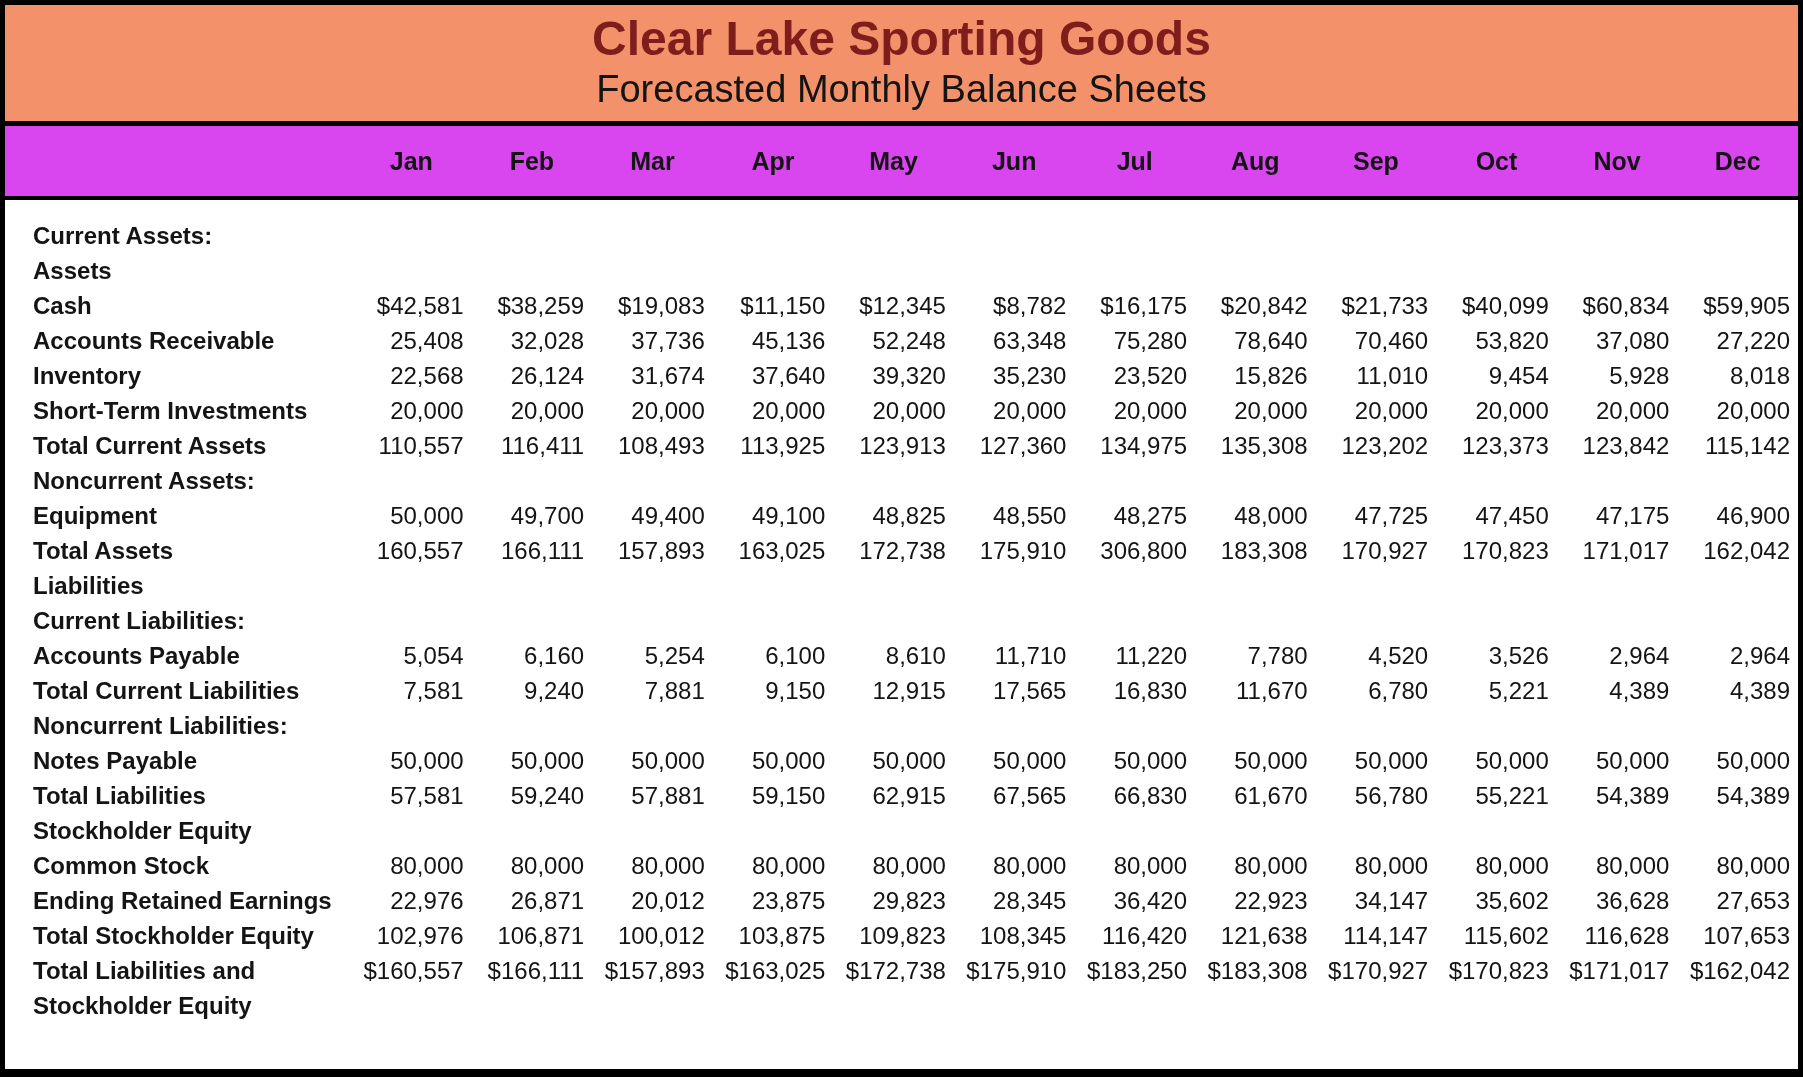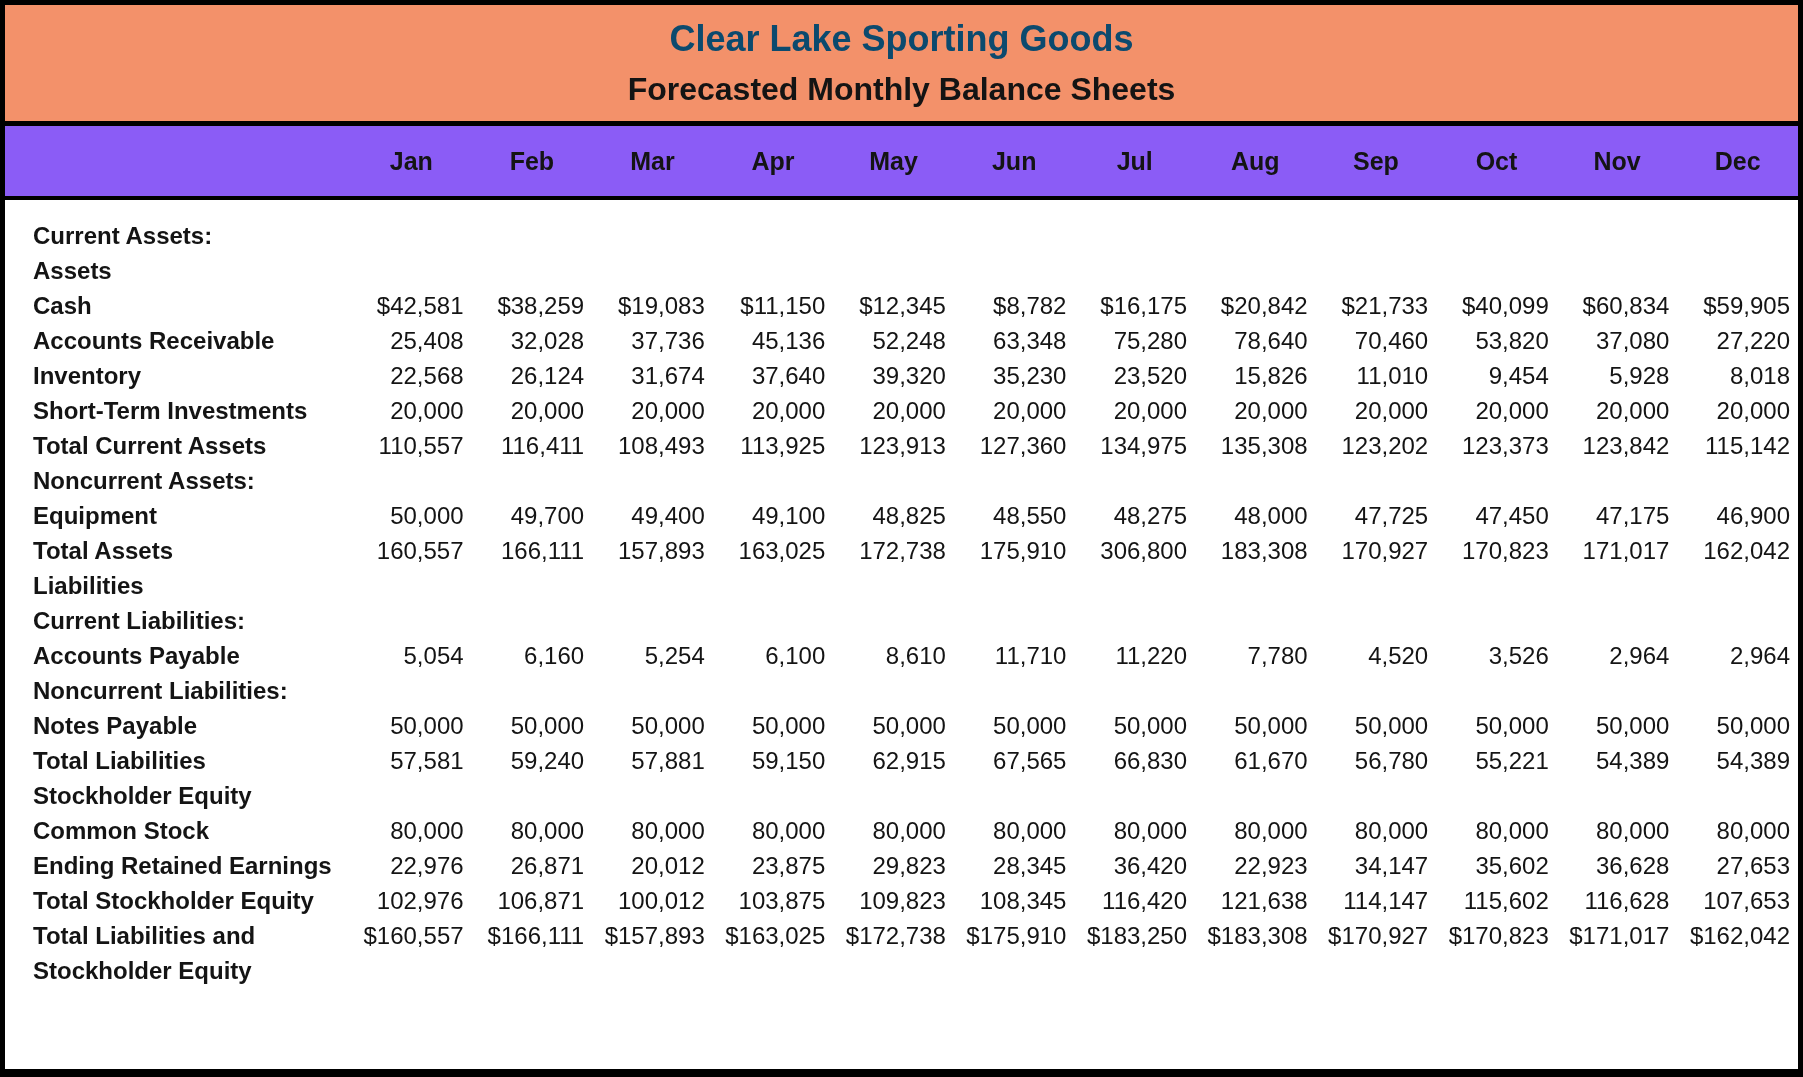--- a/index.html
+++ b/index.html
@@ -16,42 +16,42 @@
   }
 
   .title-band {
     background: #F3916A;
     height: 121px;
     text-align: center;
     padding-top: 10px;
     border-bottom: 5px solid #000;
   }
   .title-band .company {
-    color: #0c4a6e;
-    font-size: 36px;
+    color: #7f1d1d;
+    font-size: 48px;
     font-weight: bold;
     line-height: 48px;
   }
   .title-band .subtitle {
     color: #141414;
-    font-size: 32px;
-    font-weight: bold;
+    font-size: 38px;
+    font-weight: normal;
     line-height: 52px;
   }
 
   table.bs {
     width: 100%;
     border-collapse: collapse;
     table-layout: fixed;
     color: #141414;
   }
   col.label-col { width: 346px; }
 
   thead tr.month-row {
-    background: #8b5cf6;
+    background: #d946ef;
     height: 72px;
     border-bottom: 4px solid #000;
   }
   th.month-cell {
     font-weight: bold;
     font-size: 25px;
     text-align: center;
     vertical-align: middle;
     color: #141414;
   }
@@ -313,20 +313,35 @@
           <td class="num">8,610</td>
           <td class="num">11,710</td>
           <td class="num">11,220</td>
           <td class="num">7,780</td>
           <td class="num">4,520</td>
           <td class="num">3,526</td>
           <td class="num">2,964</td>
           <td class="num">2,964</td>
         </tr>
         <tr class="bold">
+          <th class="row-label">Total Current Liabilities</th>
+          <td class="num">7,581</td>
+          <td class="num">9,240</td>
+          <td class="num">7,881</td>
+          <td class="num">9,150</td>
+          <td class="num">12,915</td>
+          <td class="num">17,565</td>
+          <td class="num">16,830</td>
+          <td class="num">11,670</td>
+          <td class="num">6,780</td>
+          <td class="num">5,221</td>
+          <td class="num">4,389</td>
+          <td class="num">4,389</td>
+        </tr>
+        <tr class="bold">
           <th class="row-label">Noncurrent Liabilities:</th>
           <td class="empty"></td>
           <td class="empty"></td>
           <td class="empty"></td>
           <td class="empty"></td>
           <td class="empty"></td>
           <td class="empty"></td>
           <td class="empty"></td>
           <td class="empty"></td>
           <td class="empty"></td>

